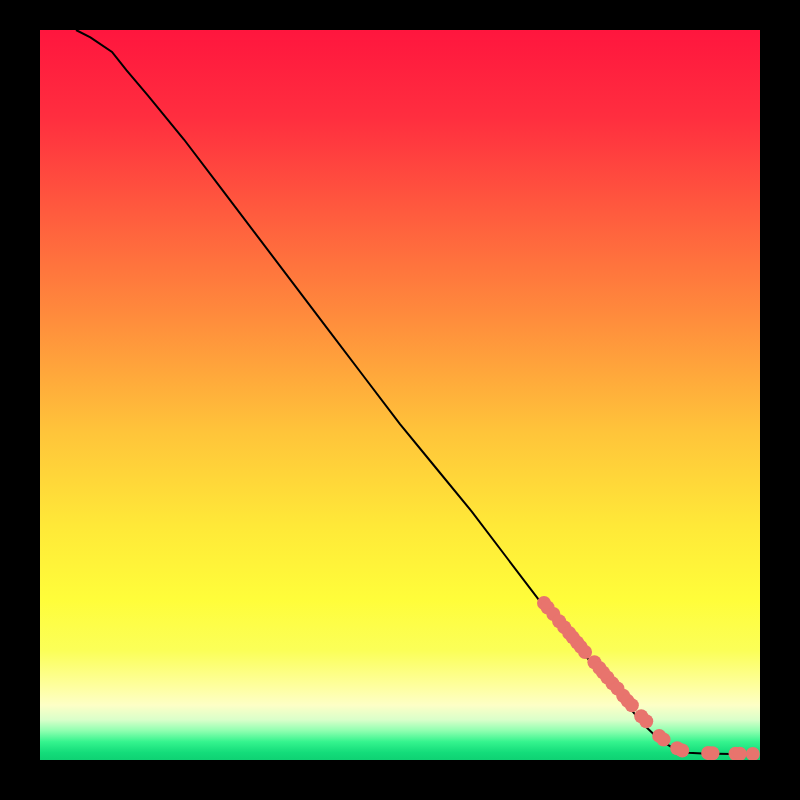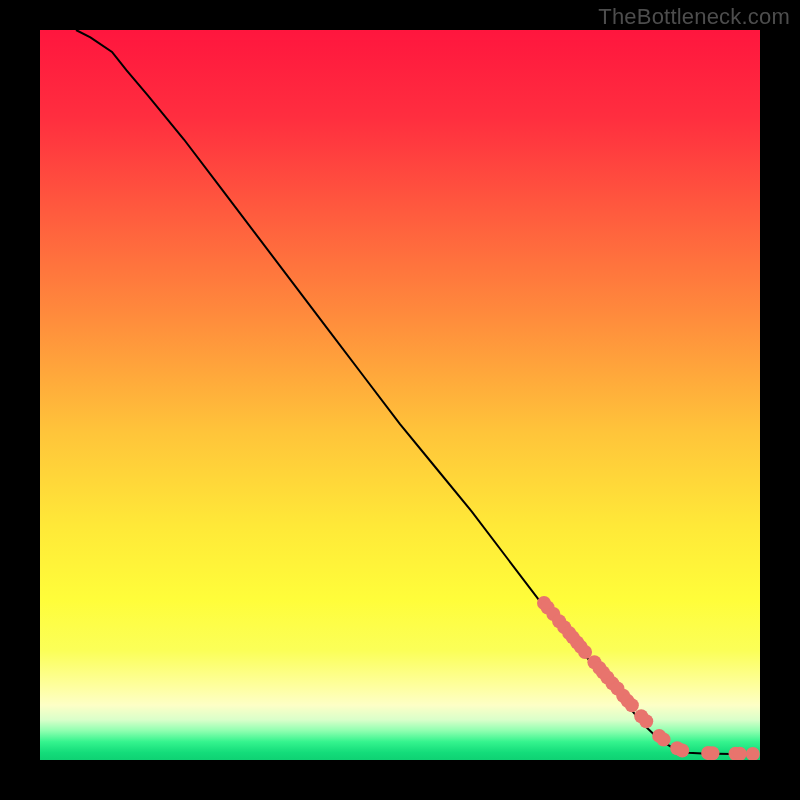--- a/index.html
+++ b/index.html
@@ -36,21 +36,20 @@
   .plot-svg {
     width: 720px;
     height: 730px;
     display: block;
   }
 </style>
 </head>
 <body>
 
 <div class="wrap">
-  <div class="attribution">TheBottleneck.com</div>
 
   <div class="plot-area">
     <svg class="plot-svg" viewBox="0 0 720 730" preserveAspectRatio="none">
       <defs>
         <linearGradient id="bg-grad" x1="0" y1="0" x2="0" y2="1">
             <stop offset="0.00%" stop-color="#ff163e"></stop>
             <stop offset="12.00%" stop-color="#ff2e3f"></stop>
             <stop offset="25.00%" stop-color="#ff5b3e"></stop>
             <stop offset="40.00%" stop-color="#ff8e3c"></stop>
             <stop offset="55.00%" stop-color="#ffc43a"></stop>

